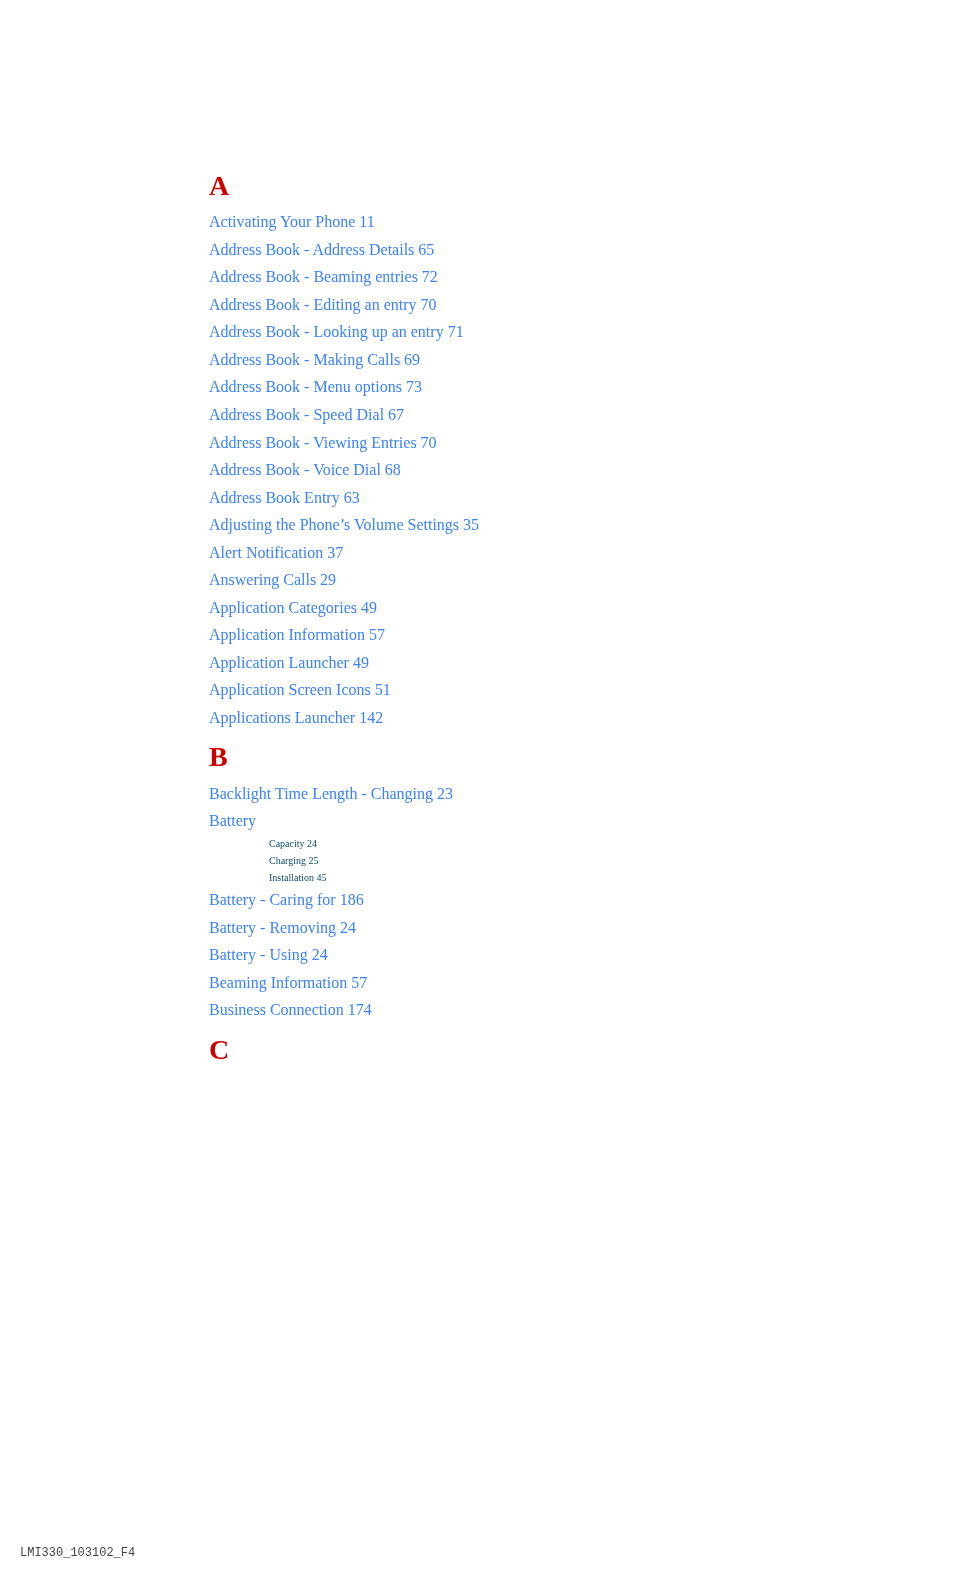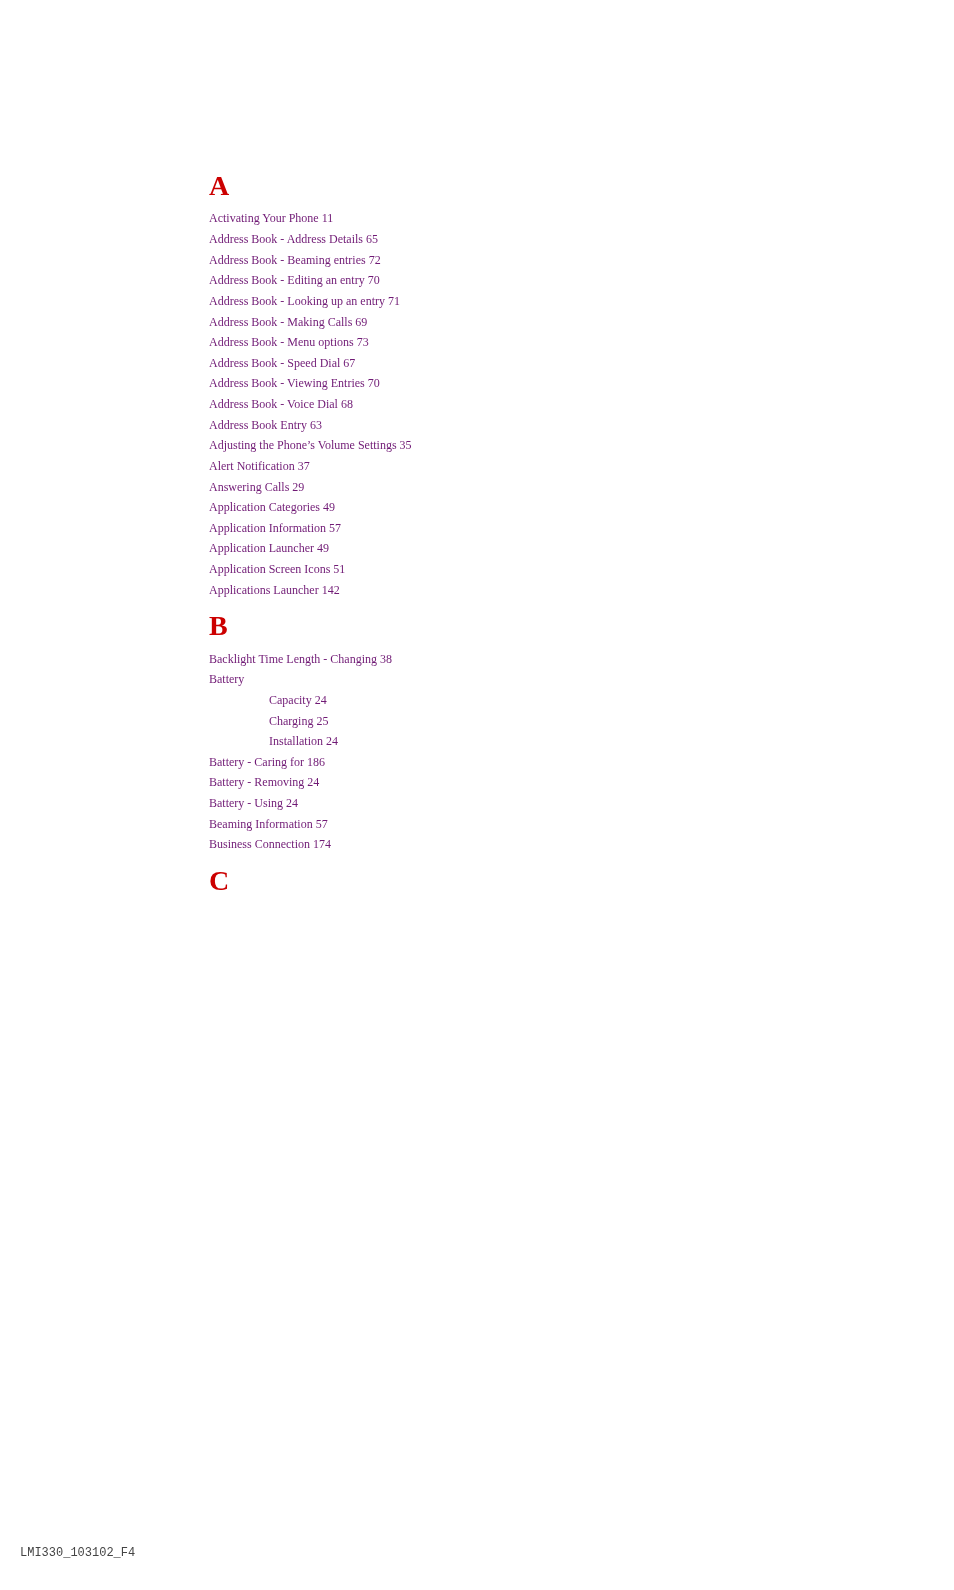--- a/index.html
+++ b/index.html
@@ -24,29 +24,29 @@
     .section-letter {
       font-size: 28px;
       font-weight: bold;
       color: #cc0000;
       margin-bottom: 4px;
       margin-top: 8px;
       line-height: 1.3;
     }
 
     .index-entry {
-      font-size: 12px;
-      color: #701a75;
+      font-size: 16px;
+      color: #3b82f6;
       line-height: 1.72;
       display: block;
     }
 
     .index-entry-indented {
-      font-size: 12px;
-      color: #701a75;
+      font-size: 10px;
+      color: #0c4a6e;
       line-height: 1.72;
       display: block;
       padding-left: 60px;
     }
 
     .section-b {
       margin-top: 4px;
     }
 
     .section-c {
@@ -85,25 +85,25 @@
     <span class="index-entry">Answering Calls 29</span>
     <span class="index-entry">Application Categories 49</span>
     <span class="index-entry">Application Information 57</span>
     <span class="index-entry">Application Launcher 49</span>
     <span class="index-entry">Application Screen Icons 51</span>
     <span class="index-entry">Applications Launcher 142</span>
   </div>
 
   <div class="section-b">
     <div class="section-letter">B</div>
-    <span class="index-entry">Backlight Time Length - Changing 38</span>
+    <span class="index-entry">Backlight Time Length - Changing 23</span>
     <span class="index-entry">Battery</span>
     <span class="index-entry-indented">Capacity 24</span>
     <span class="index-entry-indented">Charging 25</span>
-    <span class="index-entry-indented">Installation 24</span>
+    <span class="index-entry-indented">Installation 45</span>
     <span class="index-entry">Battery - Caring for 186</span>
     <span class="index-entry">Battery - Removing 24</span>
     <span class="index-entry">Battery - Using 24</span>
     <span class="index-entry">Beaming Information 57</span>
     <span class="index-entry">Business Connection 174</span>
   </div>
 
   <div class="section-c">
     <div class="section-letter">C</div>
   </div>

